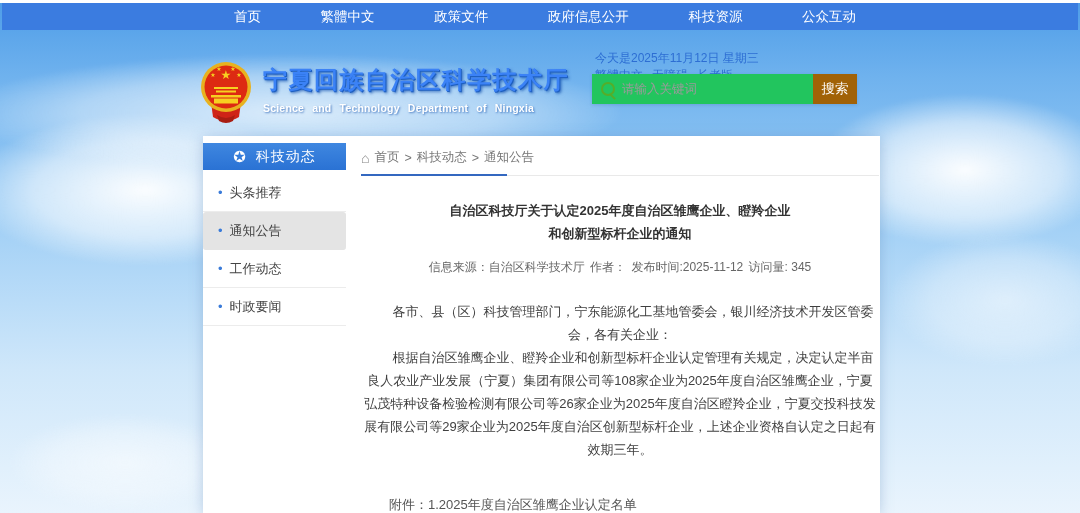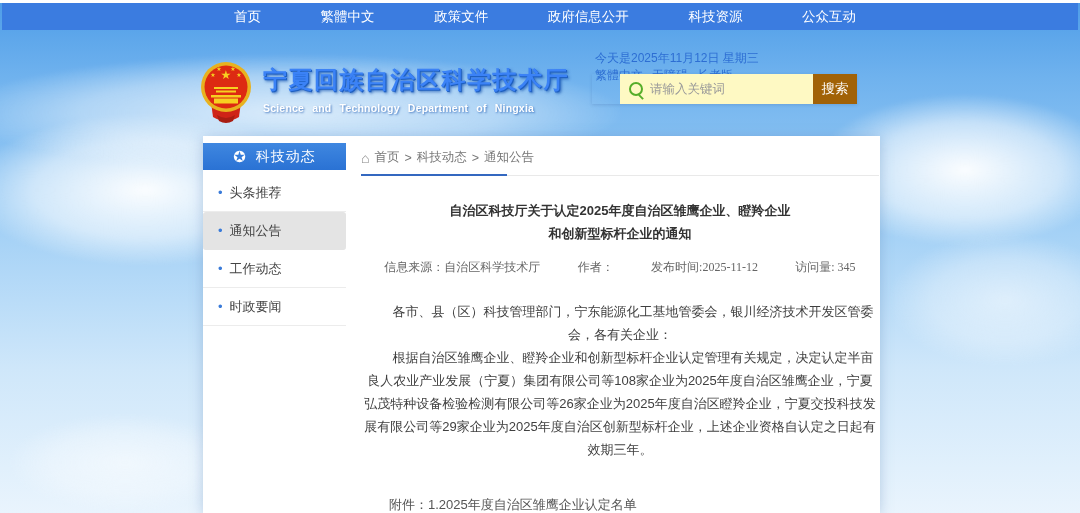--- a/index.html
+++ b/index.html
@@ -31,21 +31,21 @@
     text-shadow:1px 1px 0 #1e5fc0,2px 2px 3px rgba(25,85,175,.85);}
   .site-subtitle{margin-top:6px;font-size:10.5px;color:#fff;letter-spacing:.2px;word-spacing:5px;white-space:nowrap;
     text-shadow:1px 1px 2px rgba(25,85,175,.7);font-weight:bold;}
   
   .hdr-info{position:absolute;left:595px;top:50px;width:276px;display:flex;justify-content:space-between;
     font-size:12px;color:#2d6ed3;white-space:nowrap;flex-direction:column;}
   .hdr-links{display:flex;gap:9px;}
   .hdr-links span{cursor:pointer;}
   .searchbar{position:absolute;left:592px;top:74px;width:265px;height:30px;display:flex;
     box-shadow:0 1px 3px rgba(60,100,160,.25);}
-  .search-field{position:relative;flex:1;background:#fef9c3;margin-left:28px;}
+  .search-field{position:relative;flex:1;background:#22c55e;}
   .search-field input{width:100%;height:100%;border:none;outline:none;box-sizing:border-box;
     padding:0 6px 0 30px;font-size:12.5px;color:#555;font-family:inherit;background:transparent;}
   .search-field input::placeholder{color:#9a9a9a;}
   .mag{position:absolute;left:9px;top:8px;width:10px;height:10px;border:2px solid #55ad29;border-radius:50%;}
   .mag::after{content:"";position:absolute;left:9px;top:10px;width:2px;height:6px;background:#55ad29;transform:rotate(-45deg);}
   .search-btn{width:44px;height:30px;background:#a16207;color:#fff;border:none;font-size:13.5px;
     cursor:pointer;font-family:inherit;}
   
   .wrapper{position:absolute;left:203px;top:136px;width:677px;height:377px;background:#fff;
     box-shadow:0 2px 12px rgba(90,130,180,.35);}
@@ -62,21 +62,21 @@
   .sb-list li.active{background:#e4e4e4;border-radius:3px;border-bottom-color:#e4e4e4;}
   
   .main{position:absolute;left:158px;top:7px;width:518px;}
   .breadcrumb{margin-top:6px;font-size:12.5px;color:#777;display:flex;align-items:center;gap:5px;}
   .breadcrumb .home-ic{font-size:14px;color:#888;line-height:1;}
   .breadcrumb a{color:#777;text-decoration:none;cursor:pointer;}
   .bc-divider{margin-top:9px;height:1px;background:#e9e9e9;position:relative;}
   .bc-divider::after{content:"";position:absolute;left:0;top:-1px;width:146px;height:2px;background:#3468c0;}
   .art-title{margin-top:24px;text-align:center;font-size:13px;font-weight:bold;color:#333;line-height:1.75;}
   .art-meta{margin-top:13px;text-align:center;font-size:12px;color:#666;}
-  .art-meta span{margin:0 17px;font-family:Liberation Serif, serif;}
+  .art-meta span{margin:0 1px;}
   .art-body{margin-top:24px;font-size:13px;color:#404040;line-height:23px;}
   .art-body p{margin:0;text-indent:2em;text-align:center;}
   .attachments{margin:33px 0 0 28px;display:flex;font-size:13px;color:#555;line-height:22px;}
   .attachments .att-items div{cursor:pointer;}
 </style>
 </head>
 <body>
 
 <div class="sky">
   <div class="cloud c1"></div>

